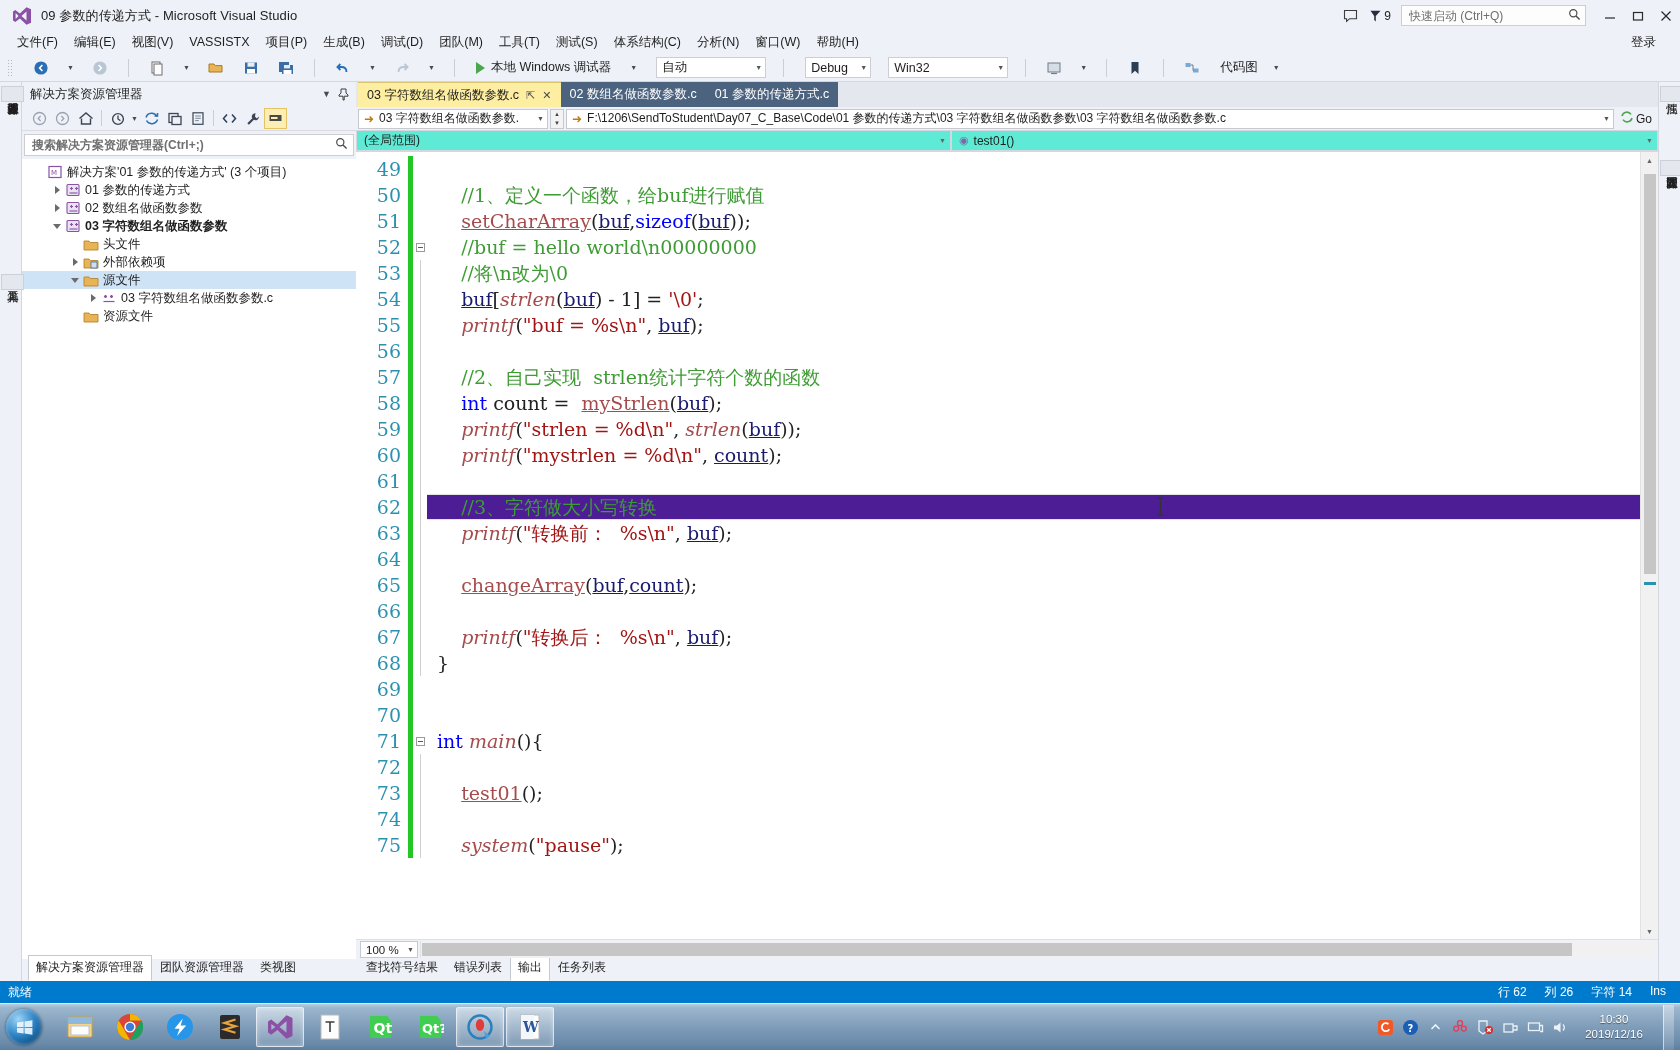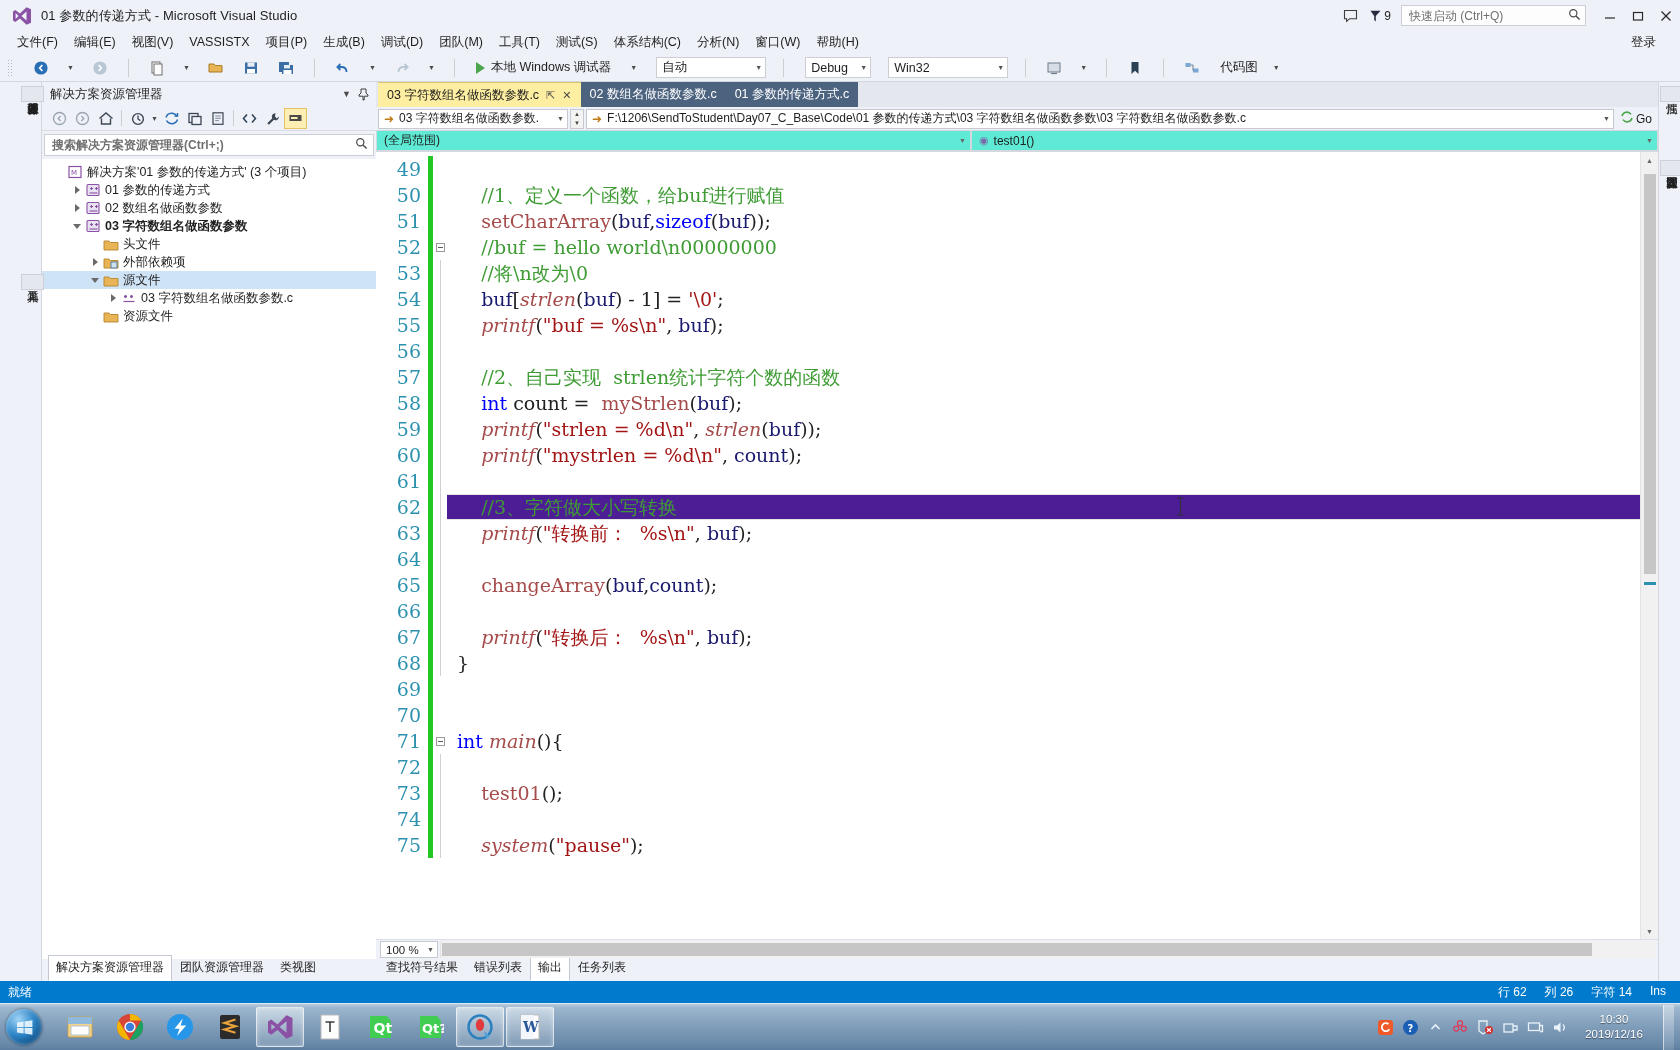--- a/index.html
+++ b/index.html
@@ -105,21 +105,21 @@
     display: flex; align-items: center; justify-content: space-between;
     font-size: 12.5px; color: #1e1e1e; padding: 0 3px 0 5px; margin-left: 4px;
   }
   .tb-combo .cb { font-size: 7px; color: #555; margin-left: 5px; }
   .combo-auto { width: 110px; }
   .combo-debug { width: 66px; }
   .combo-plat { width: 120px; }
   .tb-text { font-size: 12.5px; color: #1e1e1e; margin-left: 4px; }
 
   
-  .vs-body { flex: 1; display: flex; min-height: 0; background: #eef1f7; padding-left: 20px; }
+  .vs-body { flex: 1; display: flex; min-height: 0; background: #eef1f7; }
 
   .left-rail, .right-rail {
     width: 22px; background: #eef1f7; position: relative;
     border-right: 1px solid #d4d7dd;
   }
   .right-rail { border-right: none; border-left: 1px solid #d4d7dd; }
   .rail-tab {
     position: absolute; left: 1px;
     writing-mode: vertical-rl;
     font-size: 11.5px; color: #1e1e1e;
@@ -256,22 +256,22 @@
   }
   .cline {
     height: 26px; line-height: 26px; white-space: pre;
     padding-left: 10px;
   }
   .cline.current { background: #4c1d95; box-shadow: inset 0 1px 0 #e4e4e4, inset 0 -1px 0 #e4e4e4; }
   .k { color: #0000ff; }
   .cm { color: #3f9c35; }
   .st { color: #a31515; }
   .fn { color: #a64b4b; font-style: italic; }
-  .fnp { color: #a64b4b; }
-  .idf { color: #1a1a6e; }
+  .fnp { color: #a64b4b; text-decoration: underline; }
+  .idf { color: #1a1a6e; text-decoration: underline; }
   .pl { color: #222; }
 
   
   .code-scroll {
     width: 18px; background: #f1f1f1; border-left: 1px solid #e2e2e2;
     position: relative;
   }
   .cs-up, .cs-dn {
     height: 16px; display: flex; align-items: center; justify-content: center;
     font-size: 7px; color: #666;
@@ -356,21 +356,21 @@
 <body>
 
 <div id="vs-window">
 
   <div class="titlebar">
     <div class="vs-logo">
       <svg width="20" height="20" viewBox="0 0 20 20">
         <path d="M14.5 1.2 19 3.3v13.4l-4.5 2.1-6.6-6.4-4.6 3.5L1 14.6V5.4l2.3-1.3 4.6 3.5zM14.5 5.6 9.4 10l5.1 4.4zM3.6 7.1v5.8L6.6 10z" fill="#8a51a5"></path>
       </svg>
     </div>
-    <div class="title-text">01 参数的传递方式 - Microsoft Visual Studio</div>
+    <div class="title-text">09 参数的传递方式 - Microsoft Visual Studio</div>
 
     <div class="title-right">
       <div class="feedback-icon">
         <svg width="15" height="14" viewBox="0 0 15 14">
             <path d="M1.5 1.5h12v8.2H6.7L3.6 12.4V9.7H1.5z" fill="none" stroke="#3c3c3c" stroke-width="1.1"></path>
           </svg>
       </div>
       <div class="notify-wrap">
         <svg width="13" height="14" viewBox="0 0 13 14">
             <path d="M1.5 1.8h10L6.8 7.1v5.3L5.2 10.9V7.1z" fill="#2b2b40"></path>

